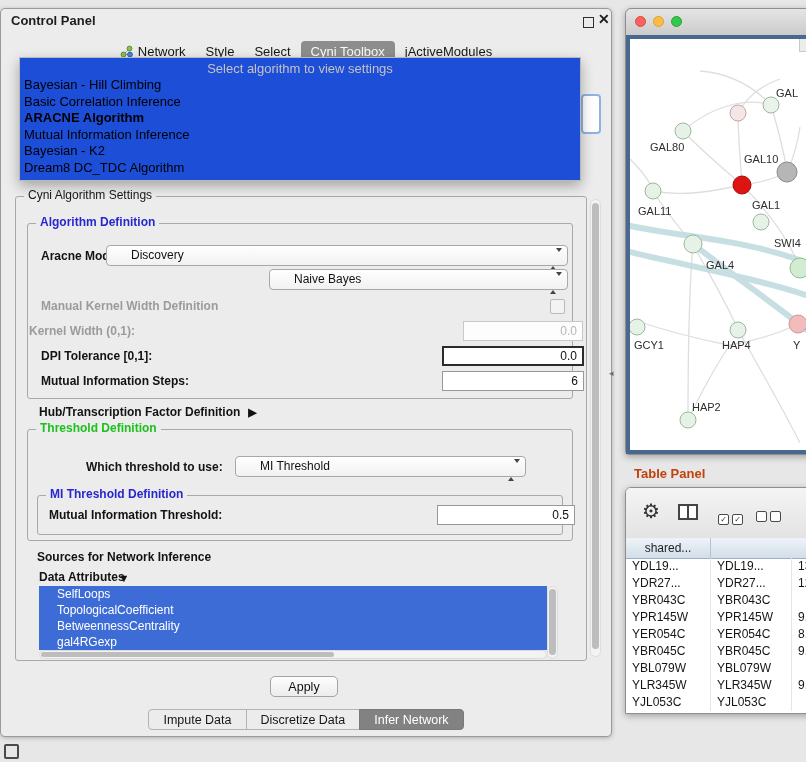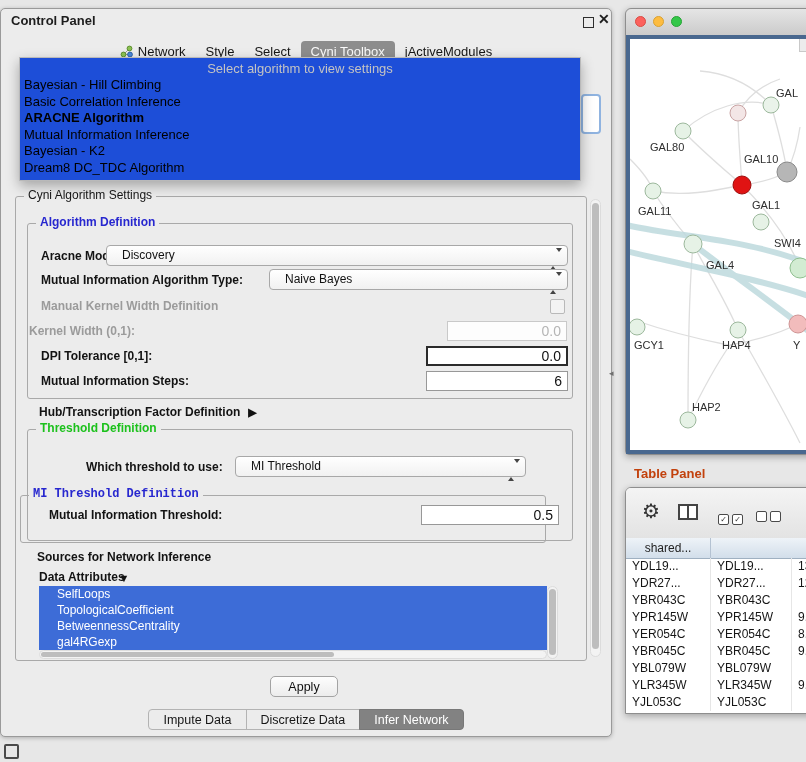--- a/index.html
+++ b/index.html
@@ -27,29 +27,29 @@
   .legend{position:absolute;top:-9px;left:8px;background:#ececec;padding:0 4px;font-size:12px;color:#161616;white-space:nowrap;}
   .legend.blue{color:#2727cf;font-weight:bold;}
   .legend.green{color:#1cc11c;font-weight:bold;}
 
   .lbl{position:absolute;font-size:12px;font-weight:bold;color:#131313;white-space:nowrap;}
   .lbl.disabled{color:#9b9b9b;}
 
   .combo{
     position:absolute;height:21px;background:linear-gradient(#ffffff,#f1f1f1);
     border:1px solid #a8a8a8;border-radius:4px;font-size:12px;line-height:19px;color:#111;
-    padding-left:15px;box-sizing:border-box;
+    padding-left:24px;box-sizing:border-box;
   }
   .combo .arrows{position:absolute;right:5px;top:4px;}
   .arrow-up{width:0;height:0;border-left:3.5px solid transparent;border-right:3.5px solid transparent;border-bottom:4.5px solid #444;margin-bottom:2px;}
   .arrow-down{width:0;height:0;border-left:3.5px solid transparent;border-right:3.5px solid transparent;border-top:4.5px solid #444;}
 
   .tfield{
     position:absolute;background:#fff;border:1px solid #989898;height:20px;
-    font-size:14px;color:#111;text-align:right;padding:0 5px;line-height:18px;box-sizing:border-box;
+    font-size:12px;color:#111;text-align:right;padding:0 5px;line-height:18px;box-sizing:border-box;margin-left:16px;
   }
   .tfield.focus{border:2px solid #2b2b2b;line-height:16px;}
   .tfield.disabled{border:1px solid #c9c9c9;color:#b5b5b5;background:#fdfdfd;}
   .checkbox{position:absolute;width:13px;height:13px;border:1px solid #b9b9b9;border-radius:2px;background:#f3f3f3;}
 
   .row-inline{position:absolute;display:flex;align-items:center;gap:8px;font-size:12px;font-weight:bold;color:#131313;white-space:nowrap;}
   .expand-glyph{font-size:11px;color:#111;}
 
   .attr-list{position:absolute;background:#fff;overflow:hidden;}
   .attr-item{height:16px;background:#3d6cd7;color:#fff;font-size:12px;line-height:16px;padding-left:18px;white-space:nowrap;}
@@ -163,21 +163,20 @@
     <div class="groupbox" style="left:26px;top:214px;width:546px;height:176px;">
       <span class="legend blue">Algorithm Definition</span>
     </div>
 
     <span class="lbl" style="left:40px;top:240px;">Aracne Mode:</span>
     <div class="combo" style="left:105px;top:236px;width:462px;">
       <span>Discovery</span>
       <span class="arrows"><span class="arrow-up"></span><span class="arrow-down"></span></span>
     </div>
 
-    <span class="lbl" style="left:40px;top:264px;">Mutual Information Algorithm Type:</span>
     <div class="combo" style="left:268px;top:260px;width:299px;">
       <span>Naive Bayes</span>
       <span class="arrows"><span class="arrow-up"></span><span class="arrow-down"></span></span>
     </div>
 
     <span class="lbl disabled" style="left:40px;top:290px;">Manual Kernel Width Definition</span>
     <div class="checkbox" style="left:549px;top:290px;"></div>
 
     <span class="lbl disabled" style="left:28px;top:315px;">Kernel Width (0,1):</span>
     <div class="tfield disabled" style="left:446px;top:312px;width:120px;">0.0</div>
@@ -196,21 +195,21 @@
     <div class="groupbox" style="left:26px;top:420px;width:546px;height:112px;">
       <span class="legend green">Threshold Definition</span>
     </div>
 
     <span class="lbl" style="left:85px;top:451px;">Which threshold to use:</span>
     <div class="combo" style="left:234px;top:447px;width:291px;">
       <span>MI Threshold</span>
       <span class="arrows"><span class="arrow-up"></span><span class="arrow-down"></span></span>
     </div>
 
-    <div class="groupbox" style="left:19px;top:486px;width:526px;height:48px;font-family:Liberation Mono, monospace;">
+    <div class="groupbox" style="left:36px;top:486px;width:526px;height:40px;">
       <span class="legend blue">MI Threshold Definition</span>
     </div>
     <span class="lbl" style="left:48px;top:499px;">Mutual Information Threshold:</span>
     <div class="tfield" style="left:420px;top:496px;width:138px;">0.5</div>
 
     <div class="row-inline" style="left:36px;top:541px;flex-direction:column;">
       <span>Sources for Network Inference</span>
       <span class="expand-glyph">▼</span>
     </div>
 

